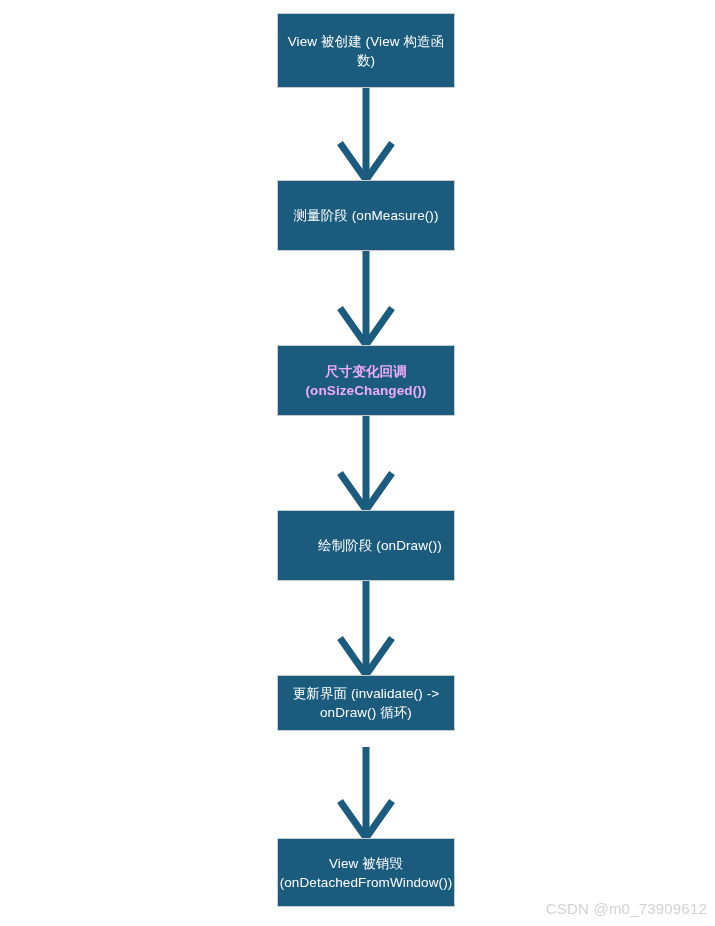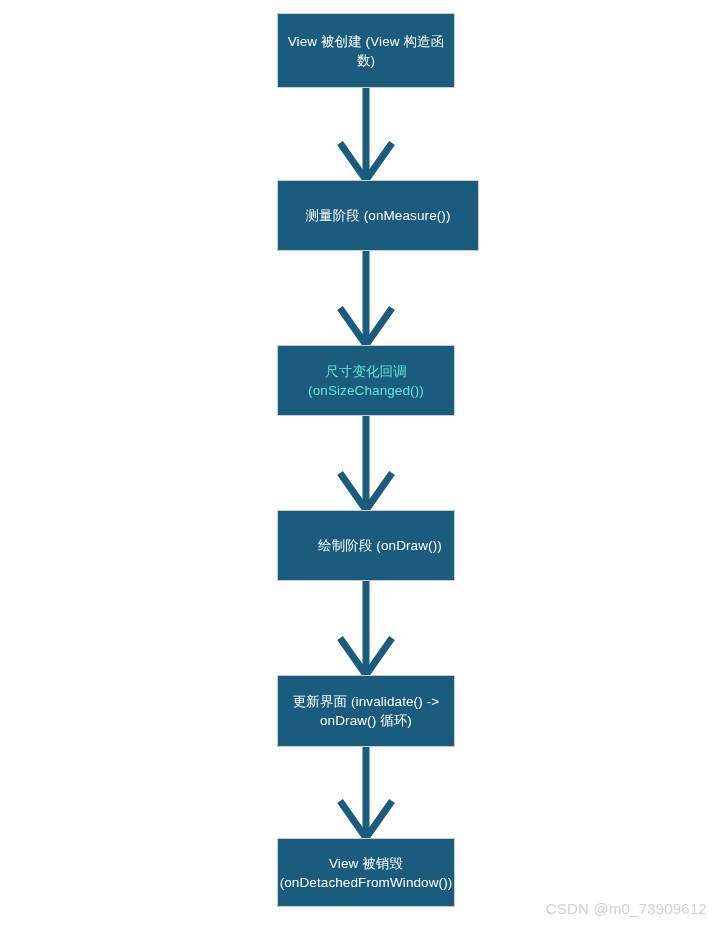--- a/index.html
+++ b/index.html
@@ -83,31 +83,31 @@
     <g>
       <line x1="366" y1="747" x2="366" y2="838" stroke="#1B5C7E" stroke-width="7"></line>
       <polyline points="340,801 366,838 392,801" fill="none" stroke="#1B5C7E" stroke-width="7" stroke-linecap="butt" stroke-linejoin="miter"></polyline>
     </g>
   </svg>
 
 <div id="node-layer">
     <div class="flow-node" id="node-view-created" style="left: 277px; top: 13px; width: 178px; height: 75px; background: rgb(27, 92, 126); border-color: rgb(200, 204, 206);">
       <div class="flow-node-label" style="color: rgb(255, 255, 255);">View 被创建 (View 构造函数)</div>
     </div>
-    <div class="flow-node" id="node-measure" style="left: 277px; top: 180px; width: 202px; height: 71px; background: rgb(27, 92, 126); border-color: rgb(200, 204, 206);">
+    <div class="flow-node" id="node-measure" style="left: 277px; top: 180px; width: 178px; height: 71px; background: rgb(27, 92, 126); border-color: rgb(200, 204, 206);">
       <div class="flow-node-label" style="color: rgb(255, 255, 255);">测量阶段 (onMeasure())</div>
     </div>
     <div class="flow-node" id="node-size-changed" style="left: 277px; top: 345px; width: 178px; height: 71px; background: rgb(27, 92, 126); border-color: rgb(200, 204, 206);">
-      <div class="flow-node-label" style="color: #5eead4;">尺寸变化回调
+      <div class="flow-node-label" style="color: #f0abfc; font-weight: bold;">尺寸变化回调
 (onSizeChanged())</div>
     </div>
     <div class="flow-node" id="node-draw" style="left: 277px; top: 510px; width: 178px; height: 71px; background: rgb(27, 92, 126); border-color: rgb(200, 204, 206); padding-left: 28px;">
       <div class="flow-node-label" style="color: rgb(255, 255, 255);">绘制阶段 (onDraw())</div>
     </div>
-    <div class="flow-node" id="node-invalidate" style="left: 277px; top: 675px; width: 178px; height: 72px; background: rgb(27, 92, 126); border-color: rgb(200, 204, 206);">
+    <div class="flow-node" id="node-invalidate" style="left: 277px; top: 675px; width: 178px; height: 56px; background: rgb(27, 92, 126); border-color: rgb(200, 204, 206);">
       <div class="flow-node-label" style="color: rgb(255, 255, 255);">更新界面 (invalidate() -&gt;
 onDraw() 循环)</div>
     </div>
     <div class="flow-node" id="node-view-destroyed" style="left: 277px; top: 838px; width: 178px; height: 69px; background: rgb(27, 92, 126); border-color: rgb(200, 204, 206);">
       <div class="flow-node-label" style="color: rgb(255, 255, 255);">View 被销毁
 (onDetachedFromWindow())</div>
     </div>
   </div>
 
 <div class="watermark">CSDN @m0_73909612</div>

